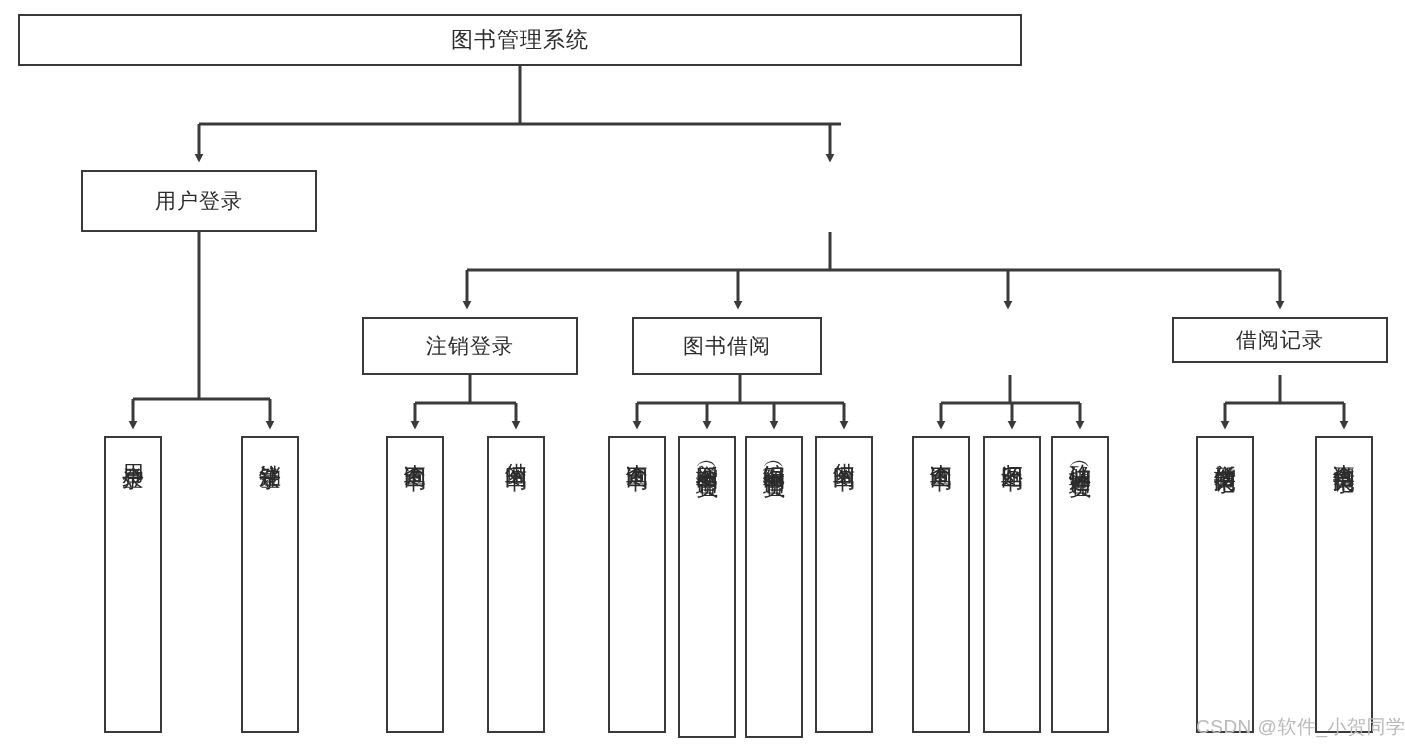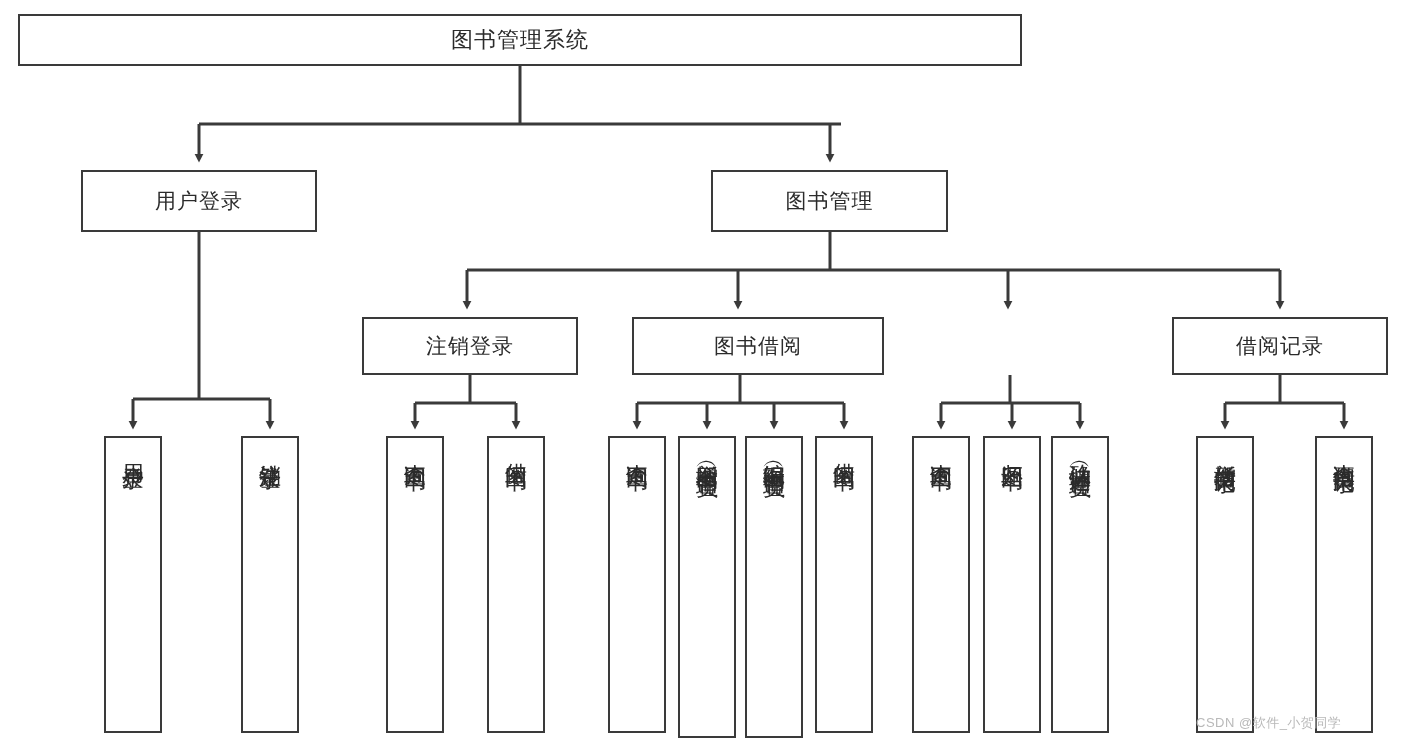--- a/index.html
+++ b/index.html
@@ -57,21 +57,21 @@
     font-size: 22px;
     line-height: 1.18;
     letter-spacing: 2px;
     white-space: nowrap;
     color: #2b2b2b;
   }
   .watermark {
     position: absolute;
     left: 1196px;
     top: 714px;
-    font-size: 13px;
+    font-size: 19px;
     color: #b9b9b9;
     white-space: nowrap;
     letter-spacing: 0.5px;
   }
 </style>
 </head>
 <body>
 
 <div id="diagram-root">
 
@@ -127,31 +127,28 @@
     </g>
   </svg>
 
   <div class="node node-h node-root" id="n-root" style="left: 18px; top: 14px; width: 1004px; height: 52px; text-align: center;">
     <span>图书管理系统</span>
   </div>
 
   <div class="node node-h" id="n-l2-0" style="left: 81px; top: 170px; width: 236px; height: 62px;">
     <span>用户登录</span>
   </div>
-  <div class="node node-h" id="n-l2-1" style="left: 711px; top: 170px; width: 237px; height: 62px;">
-    <span>图书管理</span>
-  </div>
 
   <div class="node node-h" id="n-l3-0" style="left: 362px; top: 317px; width: 216px; height: 58px;">
     <span>注销登录</span>
   </div>
-  <div class="node node-h" id="n-l3-1" style="left: 632px; top: 317px; width: 252px; height: 58px;">
+  <div class="node node-h" id="n-l3-1" style="left: 632px; top: 317px; width: 190px; height: 58px;">
     <span>图书借阅</span>
   </div>
-  <div class="node node-h" id="n-l3-3" style="left: 1172px; top: 317px; width: 216px; height: 58px;">
+  <div class="node node-h" id="n-l3-3" style="left: 1172px; top: 317px; width: 216px; height: 46px;">
     <span>借阅记录</span>
   </div>
 
   <div class="node node-v" id="n-leaf-0" style="left: 104px; top: 436px; width: 58px; height: 297px;">
     <span class="vtext">用户登录</span>
   </div>
   <div class="node node-v" id="n-leaf-1" style="left: 241px; top: 436px; width: 58px; height: 297px;">
     <span class="vtext">注销登录</span>
   </div>
   <div class="node node-v" id="n-leaf-2" style="left: 386px; top: 436px; width: 58px; height: 297px;">

